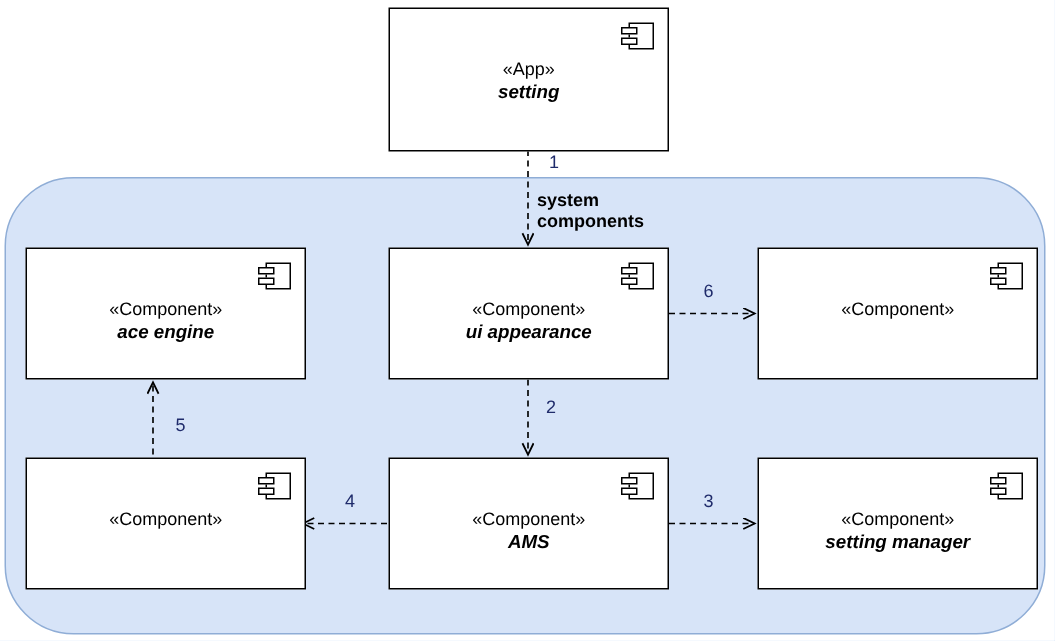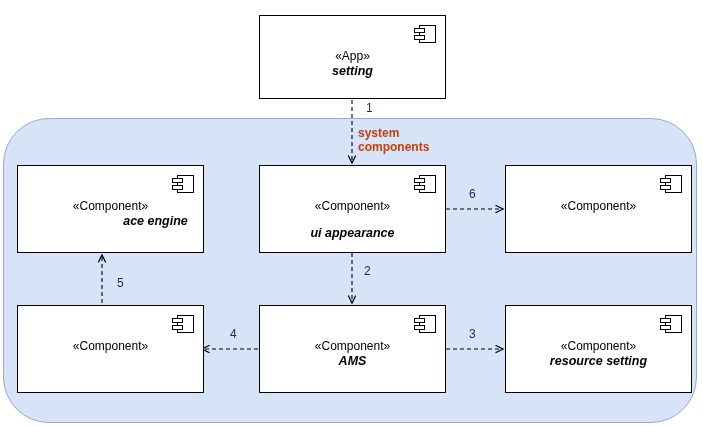--- a/index.html
+++ b/index.html
@@ -34,21 +34,21 @@
     border-radius: 46px;
     box-sizing: border-box;
   }
   .package-label {
     position: absolute;
     left: 358px;
     top: 126px;
     width: 130px;
     font-size: 12px;
     font-weight: bold;
-    color: #c2410c;
+    color: #000000;
     line-height: 14px;
     text-align: left;
     white-space: pre-line;
   }
 
   
   .node {
     position: absolute;
     background: #ffffff;
     border: 1px solid #000000;
@@ -150,48 +150,48 @@
     <line x1="102" y1="303" x2="102" y2="255" stroke="#000000" stroke-width="1.1" stroke-dasharray="4,3" marker-end="url(#openArrow)"></line>
   </svg>
 
   <div class="edge-label" style="left:366px; top:102px;">1</div>
   <div class="edge-label" style="left:364px; top:265px;">2</div>
   <div class="edge-label" style="left:469px; top:328px;">3</div>
   <div class="edge-label" style="left:230px; top:328px;">4</div>
   <div class="edge-label" style="left:117px; top:277px;">5</div>
   <div class="edge-label" style="left:469px; top:188px;">6</div>
 
-  <div class="node" style="left:259px; top:15px; width:187px; height:84px;">
+  <div class="node" style="left:259px; top:5px; width:187px; height:96px;">
     <span class="comp-icon">
       <span class="body"></span>
         <span class="tab tab1"></span>
         <span class="tab tab2"></span>
     </span>
     <div class="node-text stereotype" style="top:33px;">«App»</div>
     <div class="node-text node-name" style="top:48px;">setting</div>
   </div>
 
   <div class="node" style="left:17px; top:165px; width:187px; height:88px;">
     <span class="comp-icon">
       <span class="body"></span>
         <span class="tab tab1"></span>
         <span class="tab tab2"></span>
     </span>
     <div class="node-text stereotype" style="top:33px;">«Component»</div>
-    <div class="node-text node-name" style="top:48px;margin-left:45px;">ace engine</div>
+    <div class="node-text node-name" style="top:48px;">ace engine</div>
   </div>
 
   <div class="node" style="left:259px; top:165px; width:187px; height:88px;">
     <span class="comp-icon">
       <span class="body"></span>
         <span class="tab tab1"></span>
         <span class="tab tab2"></span>
     </span>
     <div class="node-text stereotype" style="top:33px;">«Component»</div>
-    <div class="node-text node-name" style="top:60px;">ui appearance</div>
+    <div class="node-text node-name" style="top:48px;">ui appearance</div>
   </div>
 
   <div class="node" style="left:505px; top:165px; width:187px; height:88px;">
     <span class="comp-icon">
       <span class="body"></span>
         <span class="tab tab1"></span>
         <span class="tab tab2"></span>
     </span>
     <div class="node-text stereotype" style="top:33px;">«Component»</div>
   </div>
@@ -215,16 +215,16 @@
     <div class="node-text node-name" style="top:48px;">AMS</div>
   </div>
 
   <div class="node" style="left:505px; top:305px; width:187px; height:88px;">
     <span class="comp-icon">
       <span class="body"></span>
         <span class="tab tab1"></span>
         <span class="tab tab2"></span>
     </span>
     <div class="node-text stereotype" style="top:33px;">«Component»</div>
-    <div class="node-text node-name" style="top:48px;">resource setting</div>
+    <div class="node-text node-name" style="top:48px;">setting manager</div>
   </div>
 
 </div>
 
 </body></html>

